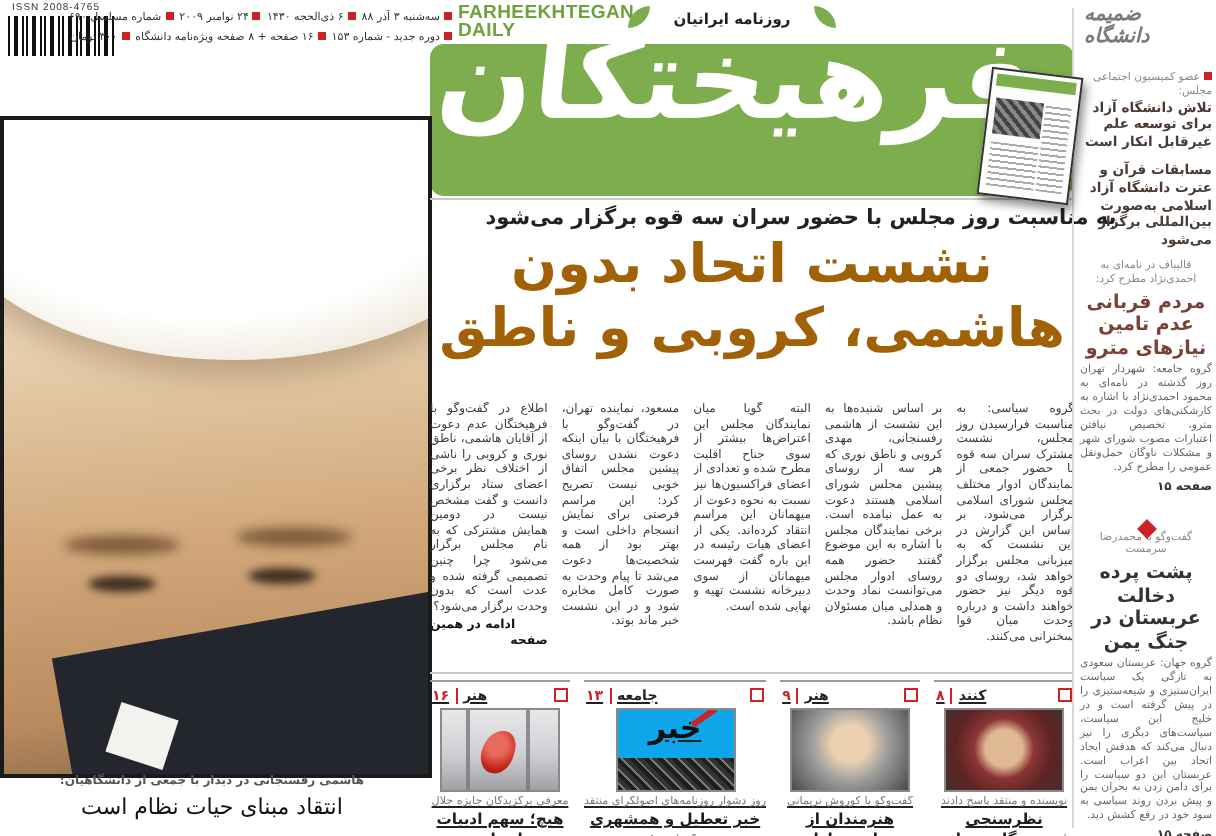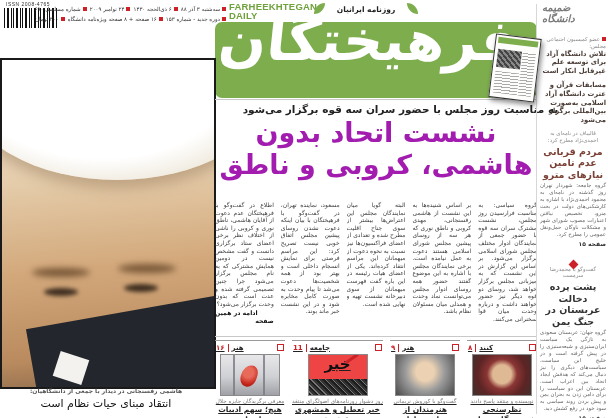--- a/index.html
+++ b/index.html
@@ -57,38 +57,38 @@
           transform:rotate(18deg);}
   .photo-caption{position:absolute;left:0;top:387px;width:212px;text-align:center;}
   .photo-kicker{font-size:6px;font-weight:bold;color:#555;line-height:8px;}
   .photo-title{font-size:11px;font-weight:normal;color:#111;line-height:17px;}
 
   
   .rule-top{position:absolute;left:215px;top:99px;width:322px;height:1px;background:#c9c9c9;}
   .main-kicker{position:absolute;left:215px;top:103px;width:371px;text-align:center;
                font-size:10.5px;font-weight:bold;color:#222;}
   .main-headline{position:absolute;left:215px;top:117px;width:322px;text-align:center;
-                 font-size:27px;font-weight:bold;color:#a21caf;line-height:32px;}
+                 font-size:27px;font-weight:bold;color:#a16207;line-height:32px;}
   .body-cols{position:absolute;left:215px;top:201px;width:322px;height:132px;display:flex;gap:7px;}
   .body-col{flex:1;font-size:6px;line-height:7.6px;color:#3c3c3c;text-align:justify;
             text-align-last:right;overflow:hidden;}
   .body-col strong{display:block;text-align:left;font-size:6.2px;color:#111;margin-top:2px;}
 
   
   .rule-bottom{position:absolute;left:215px;top:336px;width:322px;height:1px;background:#c9c9c9;}
   .teasers{position:absolute;left:215px;top:340px;width:322px;height:76px;display:flex;gap:7px;}
   .teaser{flex:1;position:relative;border-top:1px solid #9a9a9a;padding-top:2px;text-align:center;text-decoration:underline;}
   .t-label{display:flex;align-items:center;justify-content:space-between;height:9px;padding:0 1px;}
   .t-corner{width:5px;height:5px;border:1px solid #cc2127;}
   .t-sec{font-size:7px;font-weight:bold;color:#222;}
   .t-sec .num{color:#cc2127;border-right:1.5px solid #cc2127;padding-right:3px;margin-right:3px;}
   .t-img{width:58px;height:40px;margin:2px auto 2px auto;border:1px solid #8a8a8a;position:relative;overflow:hidden;}
   .img-book{background:radial-gradient(circle at 50% 48%,#dfb894 0 26%,#8a3534 42%,#5d2424 68%,#43302c 100%);}
   .img-art9{background:radial-gradient(circle at 50% 42%,#ecd2b2 0 24%,#9c9c9c 52%,#4a4a4a 100%);}
-  .img-khabar{background:#ef4444;}
+  .img-khabar{background:#0ea5e9;}
   .khabar-word{font-size:15px;font-weight:bold;color:#111;line-height:18px;display:block;}
   .khabar-slash{position:absolute;right:8px;top:2px;width:14px;height:3px;background:#cc2127;transform:rotate(-35deg);}
   .khabar-half{position:absolute;left:0;bottom:0;width:100%;height:16px;
                background:repeating-linear-gradient(45deg,#1d1d1d 0 2px,#777 2px 3px,#333 3px 5px);}
   .img-art16{background:linear-gradient(180deg,#e8e8ea 0%,#cfd0d4 55%,#9fa1a6 100%);}
   .red-blob{position:absolute;left:20px;top:10px;width:16px;height:22px;border-radius:60% 40% 55% 45%;
             background:radial-gradient(circle at 40% 35%,#e86a5a 0 30%,#c22219 70%,#8e150f 100%);
             transform:rotate(15deg);}
   .cage-bar{position:absolute;top:0;width:2px;height:100%;background:rgba(120,120,130,.8);}
   .t-kicker{font-size:5.6px;color:#777;line-height:7px;white-space:nowrap;overflow:hidden;}
@@ -194,21 +194,21 @@
         <span class="t-sec"><span>هنر</span><span class="num">۹</span></span>
       </div>
       <div class="t-img img-art9"></div>
       <div class="t-kicker">گفت‌وگو با کوروش نریمانی</div>
       <div class="t-title">هنرمندان از سیاستمداران جلوترند</div>
     </div>
 
     <div class="teaser">
       <div class="t-label">
         <span class="t-corner"></span>
-        <span class="t-sec"><span>جامعه</span><span class="num">11</span></span>
+        <span class="t-sec"><span>جامعه</span><span class="num">۱۳</span></span>
       </div>
       <div class="t-img img-khabar">
         <span class="khabar-word">خبر</span>
         <span class="khabar-slash"></span>
         <span class="khabar-half"></span>
       </div>
       <div class="t-kicker">روز دشوار روزنامه‌های اصولگرای منتقد</div>
       <div class="t-title">خبر تعطیل و همشهری توقیف شد</div>
     </div>
 

